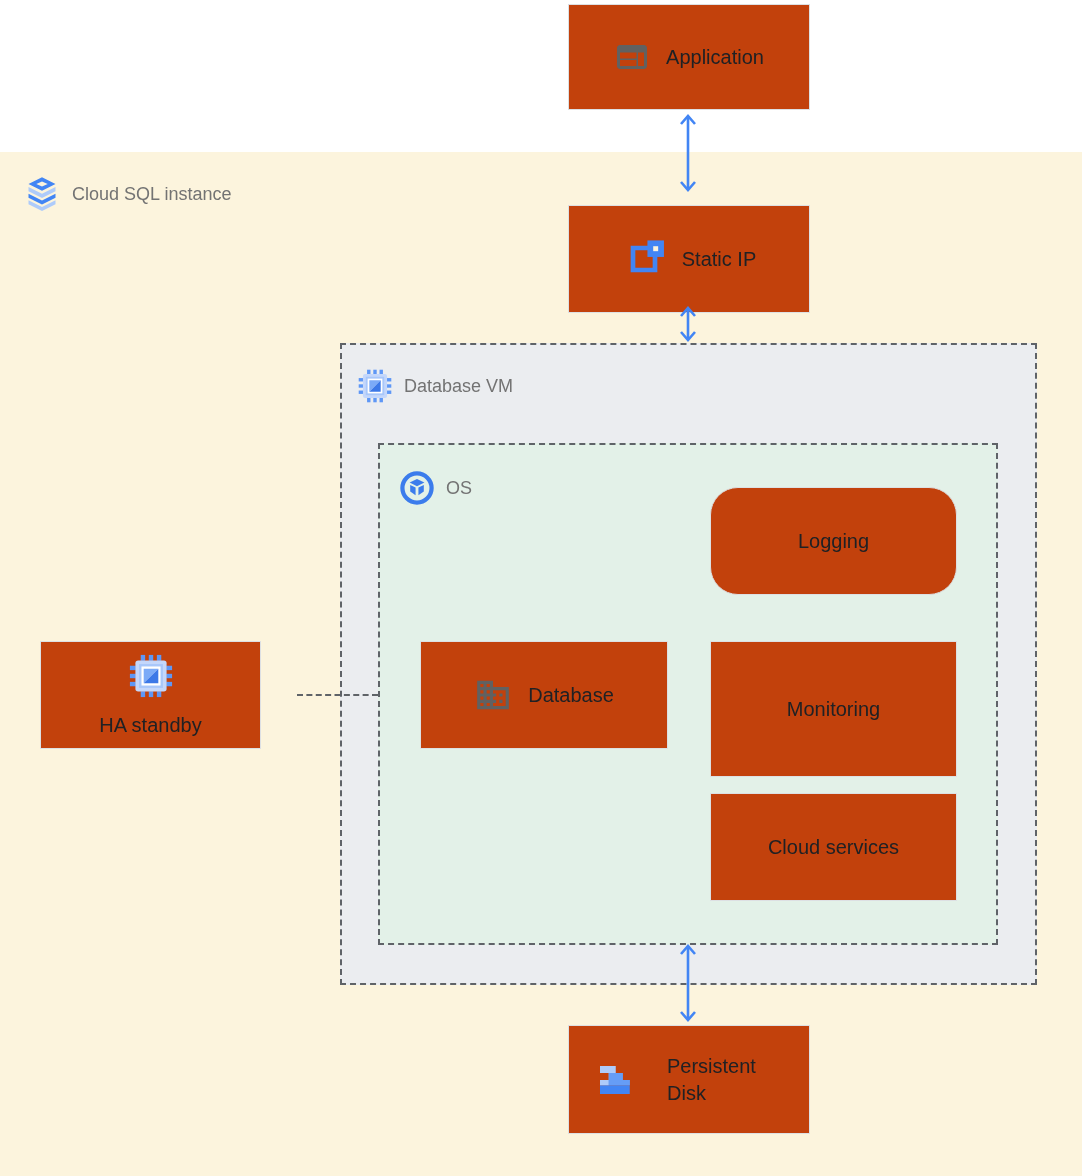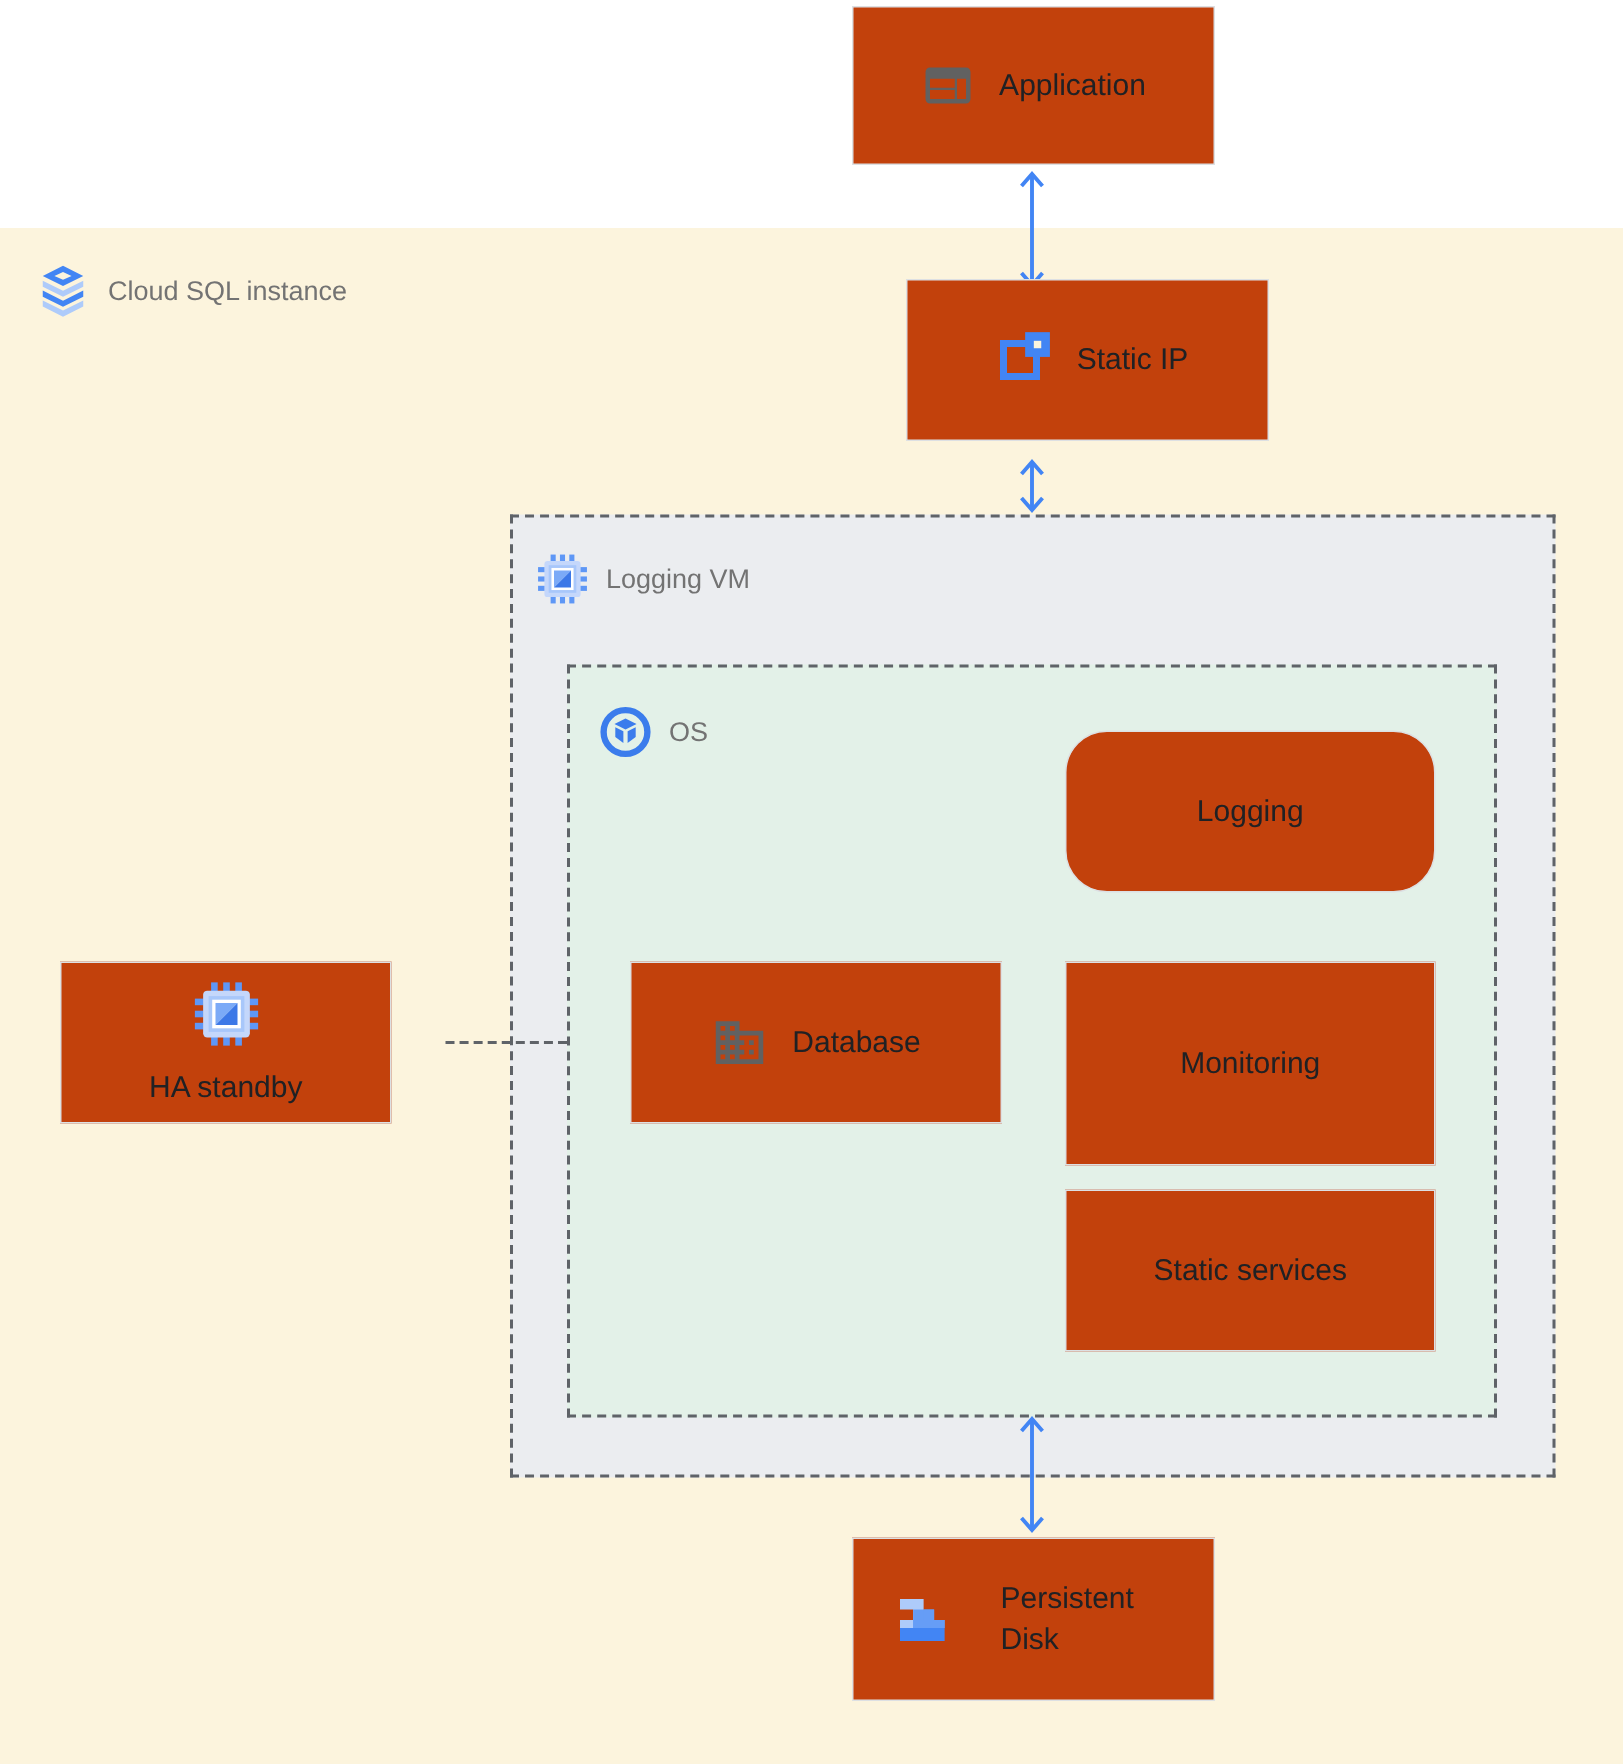--- a/index.html
+++ b/index.html
@@ -24,21 +24,21 @@
     position:absolute;display:flex;align-items:center;gap:12px;
     color:#737373;font-size:18px;white-space:nowrap;
   }
   .node{
     position:absolute;background:#c2410c;border:1px solid #DDE0E3;
     box-sizing:border-box;display:flex;align-items:center;justify-content:center;
     gap:16px;color:#202124;font-size:20px;
   }
   .node .lbl{white-space:nowrap;}
   .node-app{left:568px;top:4px;width:242px;height:106px;}
-  .node-sip{left:568px;top:186px;width:242px;height:108px;margin-left:36px;}
+  .node-sip{left:568px;top:205px;width:242px;height:108px;}
   .node-ha{left:40px;top:641px;width:221px;height:108px;flex-direction:column;}
   .node-db{left:420px;top:641px;width:248px;height:108px;}
   .node-log{left:710px;top:487px;width:247px;height:108px;border-radius:28px;}
   .node-mon{left:710px;top:641px;width:247px;height:136px;}
   .node-oth{left:710px;top:793px;width:247px;height:108px;}
   .node-pd{left:568px;top:1025px;width:242px;height:109px;}
   .node-pd .lbl{white-space:normal;max-width:118px;line-height:1.35;margin-left:16px;}
   .arrow{position:absolute;}
   .dash-link{
     position:absolute;left:297px;top:694px;width:81px;height:0;
@@ -83,21 +83,21 @@
             <rect x="20.3" y="10.8" width="3.2" height="2.4"></rect>
             <rect x="20.3" y="15.2" width="3.2" height="2.4"></rect>
         </g>
         <rect x="3.5" y="3.5" width="17" height="17" rx="1.5" fill="#C4D7FB"></rect>
         <rect x="5.5" y="5.5" width="13" height="13" fill="#A8C7FA"></rect>
         <rect x="6.8" y="6.8" width="10.4" height="10.4" fill="#ffffff"></rect>
         <path d="M8 8 H16 L8 16 Z" fill="#7BAAF7"></path>
         <path d="M16 8 V16 H8 Z" fill="#3C78E7"></path>
       </svg>
     </span>
-    <span>Logging VM</span>
+    <span>Database VM</span>
   </div>
 
   <div class="zone-os"></div>
   <div class="zone-label" style="left:400px;top:471px;">
     <span class="icon">
       <svg width="34" height="34" viewBox="0 0 24 24">
         <circle cx="12" cy="12" r="10.3" fill="none" stroke="#3B7CEC" stroke-width="3"></circle>
         <path d="M12 5.6 L17.2 8.2 L12 10.8 L6.8 8.2 Z" fill="#3B7CEC"></path>
         <path d="M7.2 9.8 L11 11.7 L11 17.2 L7.2 14.4 Z" fill="#3B7CEC"></path>
         <path d="M16.8 9.8 L13 11.7 L13 17.2 L16.8 14.4 Z" fill="#3B7CEC"></path>
@@ -178,21 +178,21 @@
 
   <div class="node node-log">
     <span class="lbl">Logging</span>
   </div>
 
   <div class="node node-mon">
     <span class="lbl">Monitoring</span>
   </div>
 
   <div class="node node-oth">
-    <span class="lbl">Static services</span>
+    <span class="lbl">Cloud services</span>
   </div>
 
   <svg class="arrow" style="left:674px;top:942px;" width="28" height="82">
     <line x1="14" y1="5" x2="14" y2="77" stroke="#4285F4" stroke-width="2.6"></line>
     <polyline points="7,12 14,4 21,12" fill="none" stroke="#4285F4" stroke-width="2.6"></polyline>
     <polyline points="7,70 14,78 21,70" fill="none" stroke="#4285F4" stroke-width="2.6"></polyline>
   </svg>
 
   <div class="node node-pd">
     <span class="icon">

